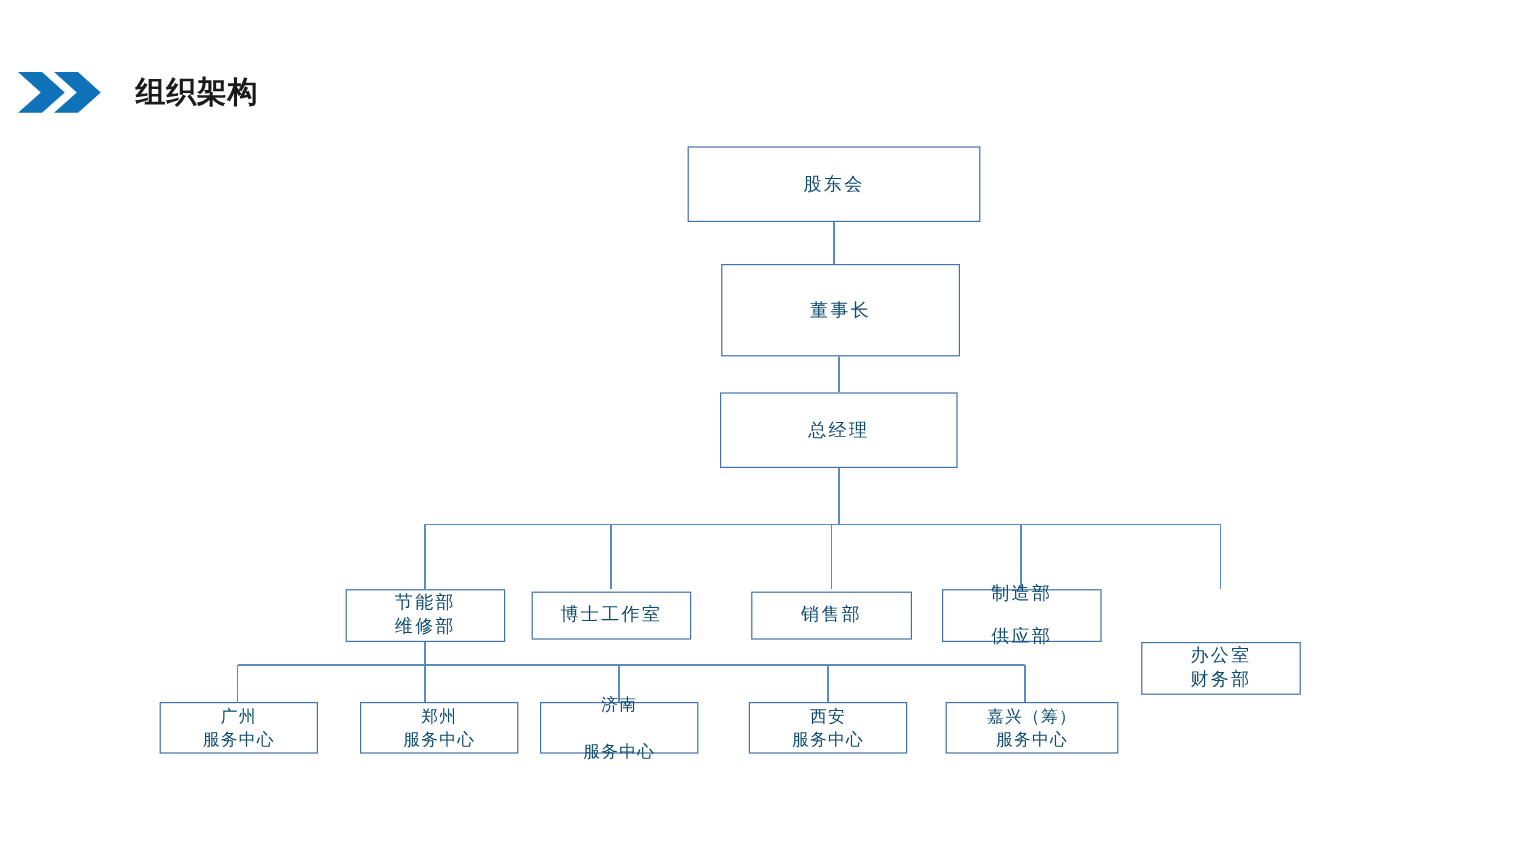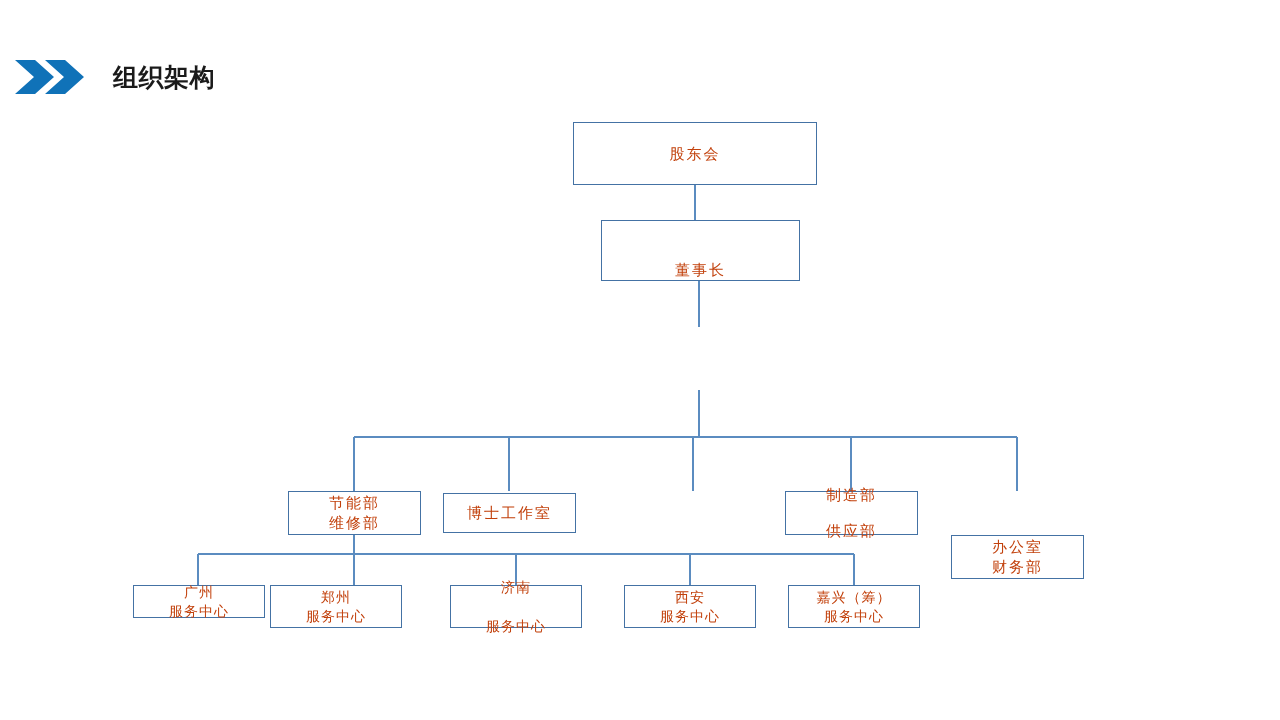--- a/index.html
+++ b/index.html
@@ -56,31 +56,31 @@
     left: 0;
     top: 0;
     width: 1280px;
     height: 720px;
   }
   .node {
     position: absolute;
     box-sizing: border-box;
     border: 1px solid #4472a4;
     background: #ffffff;
-    color: #c2410c;
+    color: #0c4a6e;
     display: flex;
     flex-direction: column;
     align-items: center;
     justify-content: center;
     text-align: center;
     font-size: 15px;
     line-height: 20px;
     letter-spacing: 2px;
     white-space: pre-line;
-    padding: 0 2px;
+    padding: 12px 2px;
   }
   .node.small {
     font-size: 14px;
     line-height: 19px;
     letter-spacing: 1px;
   }
   .node-line {
     display: block;
   }
 </style>
@@ -125,63 +125,69 @@
       <line x1="516" y1="554" x2="516" y2="585"></line>
       <line x1="690" y1="554" x2="690" y2="585"></line>
       <line x1="854" y1="554" x2="854" y2="585"></line>
     </g>
   </svg>
 
   <div class="node" style="left:573px; top:122px; width:244px; height:63px;">
     <span class="node-line">股东会</span>
   </div>
 
-  <div class="node" style="left:601px; top:220px; width:199px; height:61px;justify-content:flex-end;">
+  <div class="node" style="left:601px; top:220px; width:199px; height:77px;">
     <span class="node-line">董事长</span>
   </div>
 
+  <div class="node" style="left:600px; top:327px; width:198px; height:63px;">
+    <span class="node-line">总经理</span>
+  </div>
 
   <div class="node" style="left:288px; top:491px; width:133px; height:44px;">
     <span class="node-line">节能部</span>
     <span class="node-line">维修部</span>
   </div>
 
   <div class="node" style="left:443px; top:493px; width:133px; height:40px;">
     <span class="node-line">博士工作室</span>
   </div>
 
+  <div class="node" style="left:626px; top:493px; width:134px; height:40px;">
+    <span class="node-line">销售部</span>
+  </div>
 
   <div class="node" style="left:785px; top:491px; width:133px; height:44px;gap:16px;">
     <span class="node-line">制造部</span>
     <span class="node-line">供应部</span>
   </div>
 
   <div class="node" style="left:951px; top:491px; width:133px; height:44px;margin-top:44px;">
     <span class="node-line">办公室</span>
     <span class="node-line">财务部</span>
   </div>
 
-  <div class="node small" style="left:133px; top:585px; width:132px; height:33px;">
+  <div class="node small" style="left:133px; top:585px; width:132px; height:43px;">
     <span class="node-line">广州</span>
     <span class="node-line">服务中心</span>
   </div>
 
-  <div class="node small" style="left:270px; top:585px; width:132px; height:43px;">
+  <div class="node small" style="left:300px; top:585px; width:132px; height:43px;">
     <span class="node-line">郑州</span>
     <span class="node-line">服务中心</span>
   </div>
 
   <div class="node small" style="left:450px; top:585px; width:132px; height:43px;gap:20px;">
     <span class="node-line">济南</span>
     <span class="node-line">服务中心</span>
   </div>
 
   <div class="node small" style="left:624px; top:585px; width:132px; height:43px;text-align:right;">
     <span class="node-line">西安</span>
     <span class="node-line">服务中心</span>
   </div>
 
-  <div class="node small" style="left:788px; top:585px; width:132px; height:43px;">
+  <div class="node small" style="left:788px; top:585px; width:144px; height:43px;">
     <span class="node-line">嘉兴（筹）</span>
     <span class="node-line">服务中心</span>
   </div>
 
 </div>
 
 </body></html>

